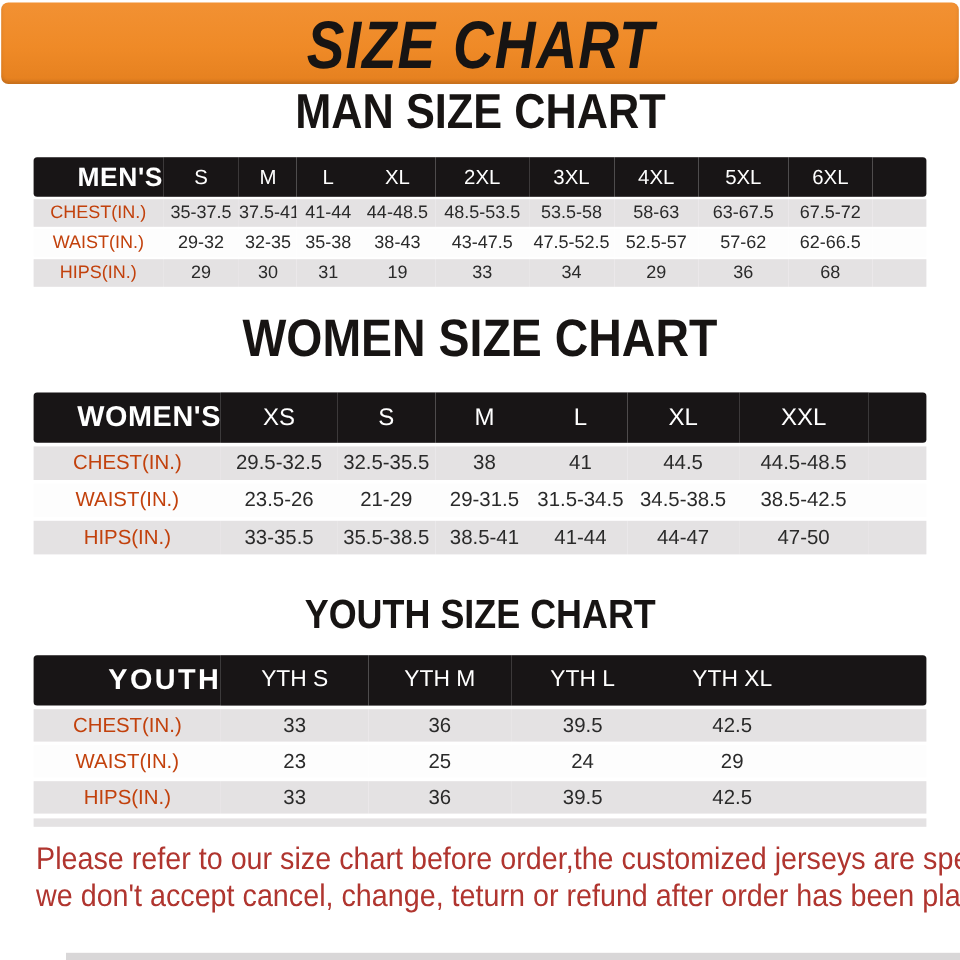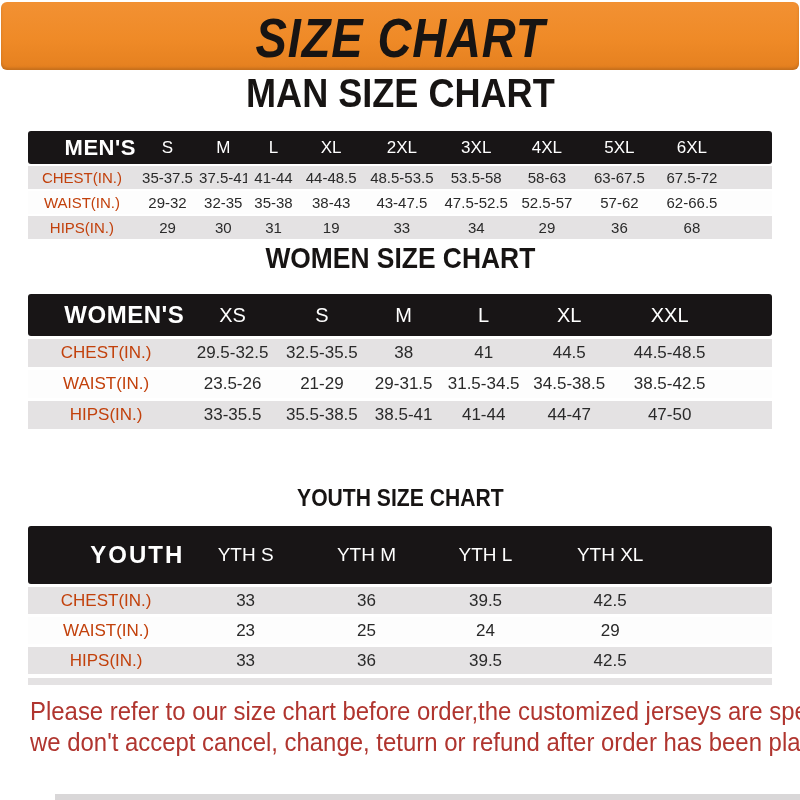--- a/index.html
+++ b/index.html
@@ -37,22 +37,22 @@
   
   .section-title {
     margin: 0;
     text-align: center;
     font-weight: 800;
     color: #171413;
     white-space: nowrap;
   }
   .section-title .stretch { display: inline-block; transform: scaleX(0.88); white-space: nowrap; }
   #title-men   { font-size: 41px; }
-  #title-women { font-size: 30px; text-decoration: underline; }
-  #title-youth { margin-top: 52px; font-size: 24px; }
+  #title-women { margin-top: 17px; font-size: 44px; text-decoration: underline; }
+  #title-youth { margin-top: 28px; font-size: 34px; }
 
   
   table.size-table {
     width: 744px;
     margin: 0 auto;
     table-layout: fixed;
     border-collapse: separate;
     border-spacing: 0 2px;
   }
   table.size-table th, table.size-table td {
@@ -80,21 +80,21 @@
   #table-men tbody td { height: 23px; font-size: 15px; }
 
   
   #table-women { margin-top: 16px; border-spacing: 0 3px; }
   #table-women .head-row th { height: 42px; font-size: 20px; }
   #table-women .head-row th.corner { font-size: 24px; letter-spacing: 0.5px; }
   #table-women tbody td { height: 28px; font-size: 17px; }
 
   
   #table-youth { margin-top: 11px; border-spacing: 0 3px; }
-  #table-youth .head-row th { height: 58px; font-size: 19px; }
+  #table-youth .head-row th { height: 42px; font-size: 19px; }
   #table-youth .head-row th.corner { font-size: 24px; letter-spacing: 2px; }
   #table-youth tbody td { height: 27px; font-size: 17px; }
 
   .table-bottom-strip {
     width: 744px;
     height: 7px;
     margin: 1px auto 0 auto;
     background: #e4e2e3;
   }
 

